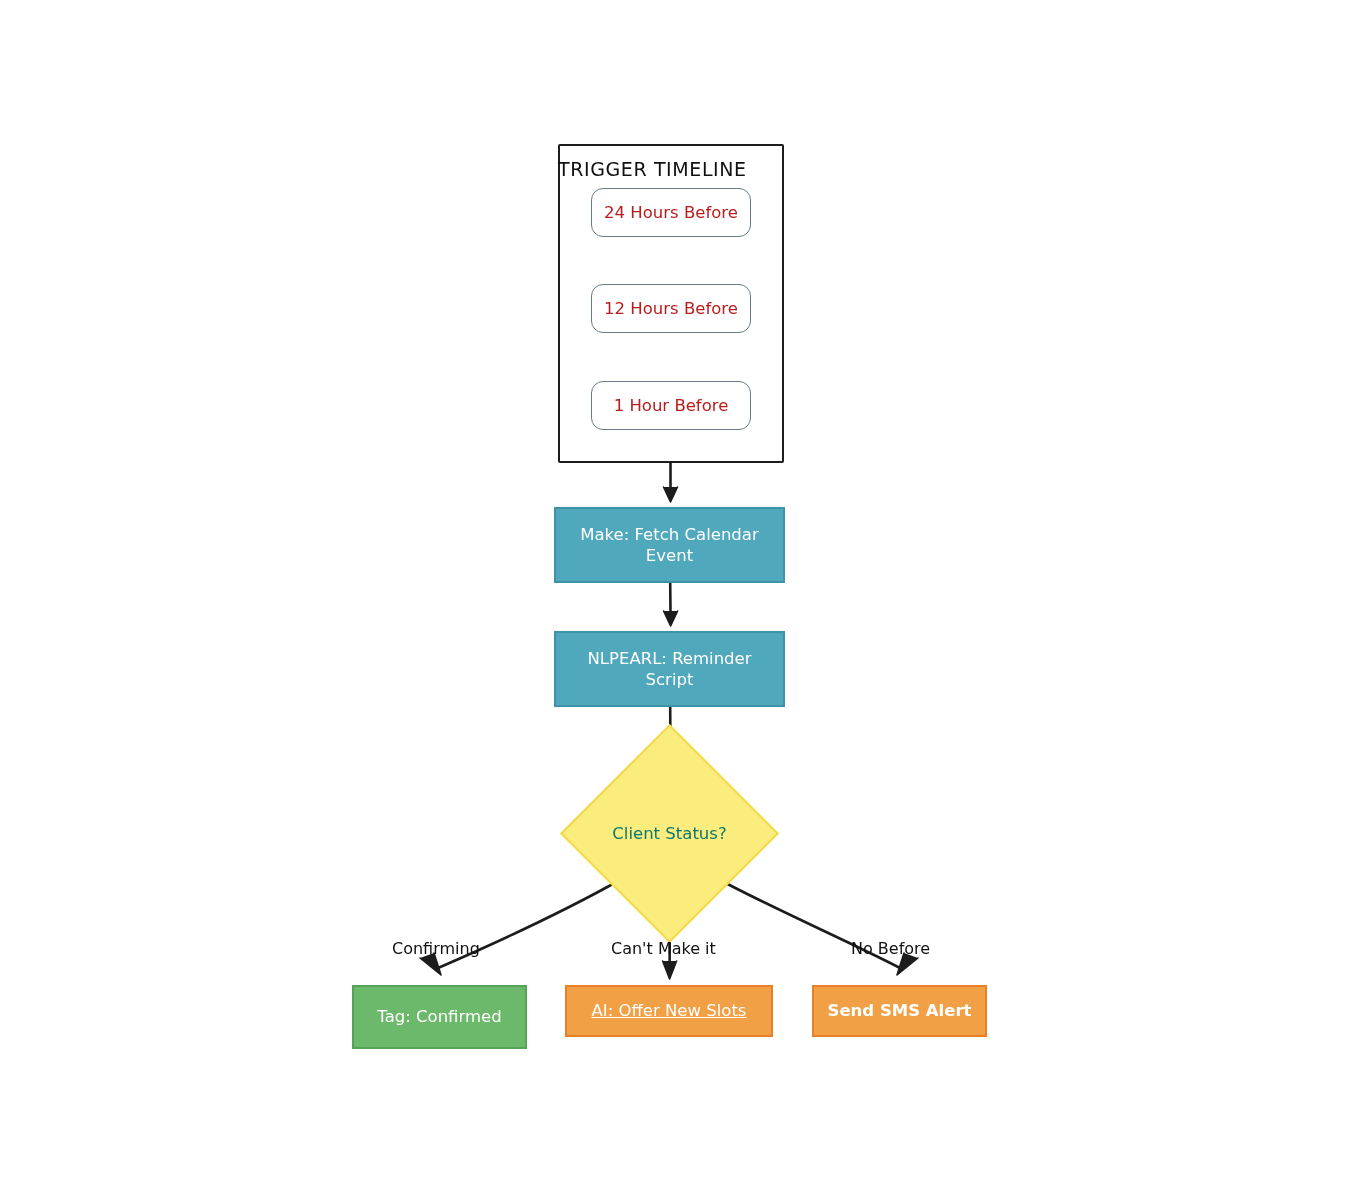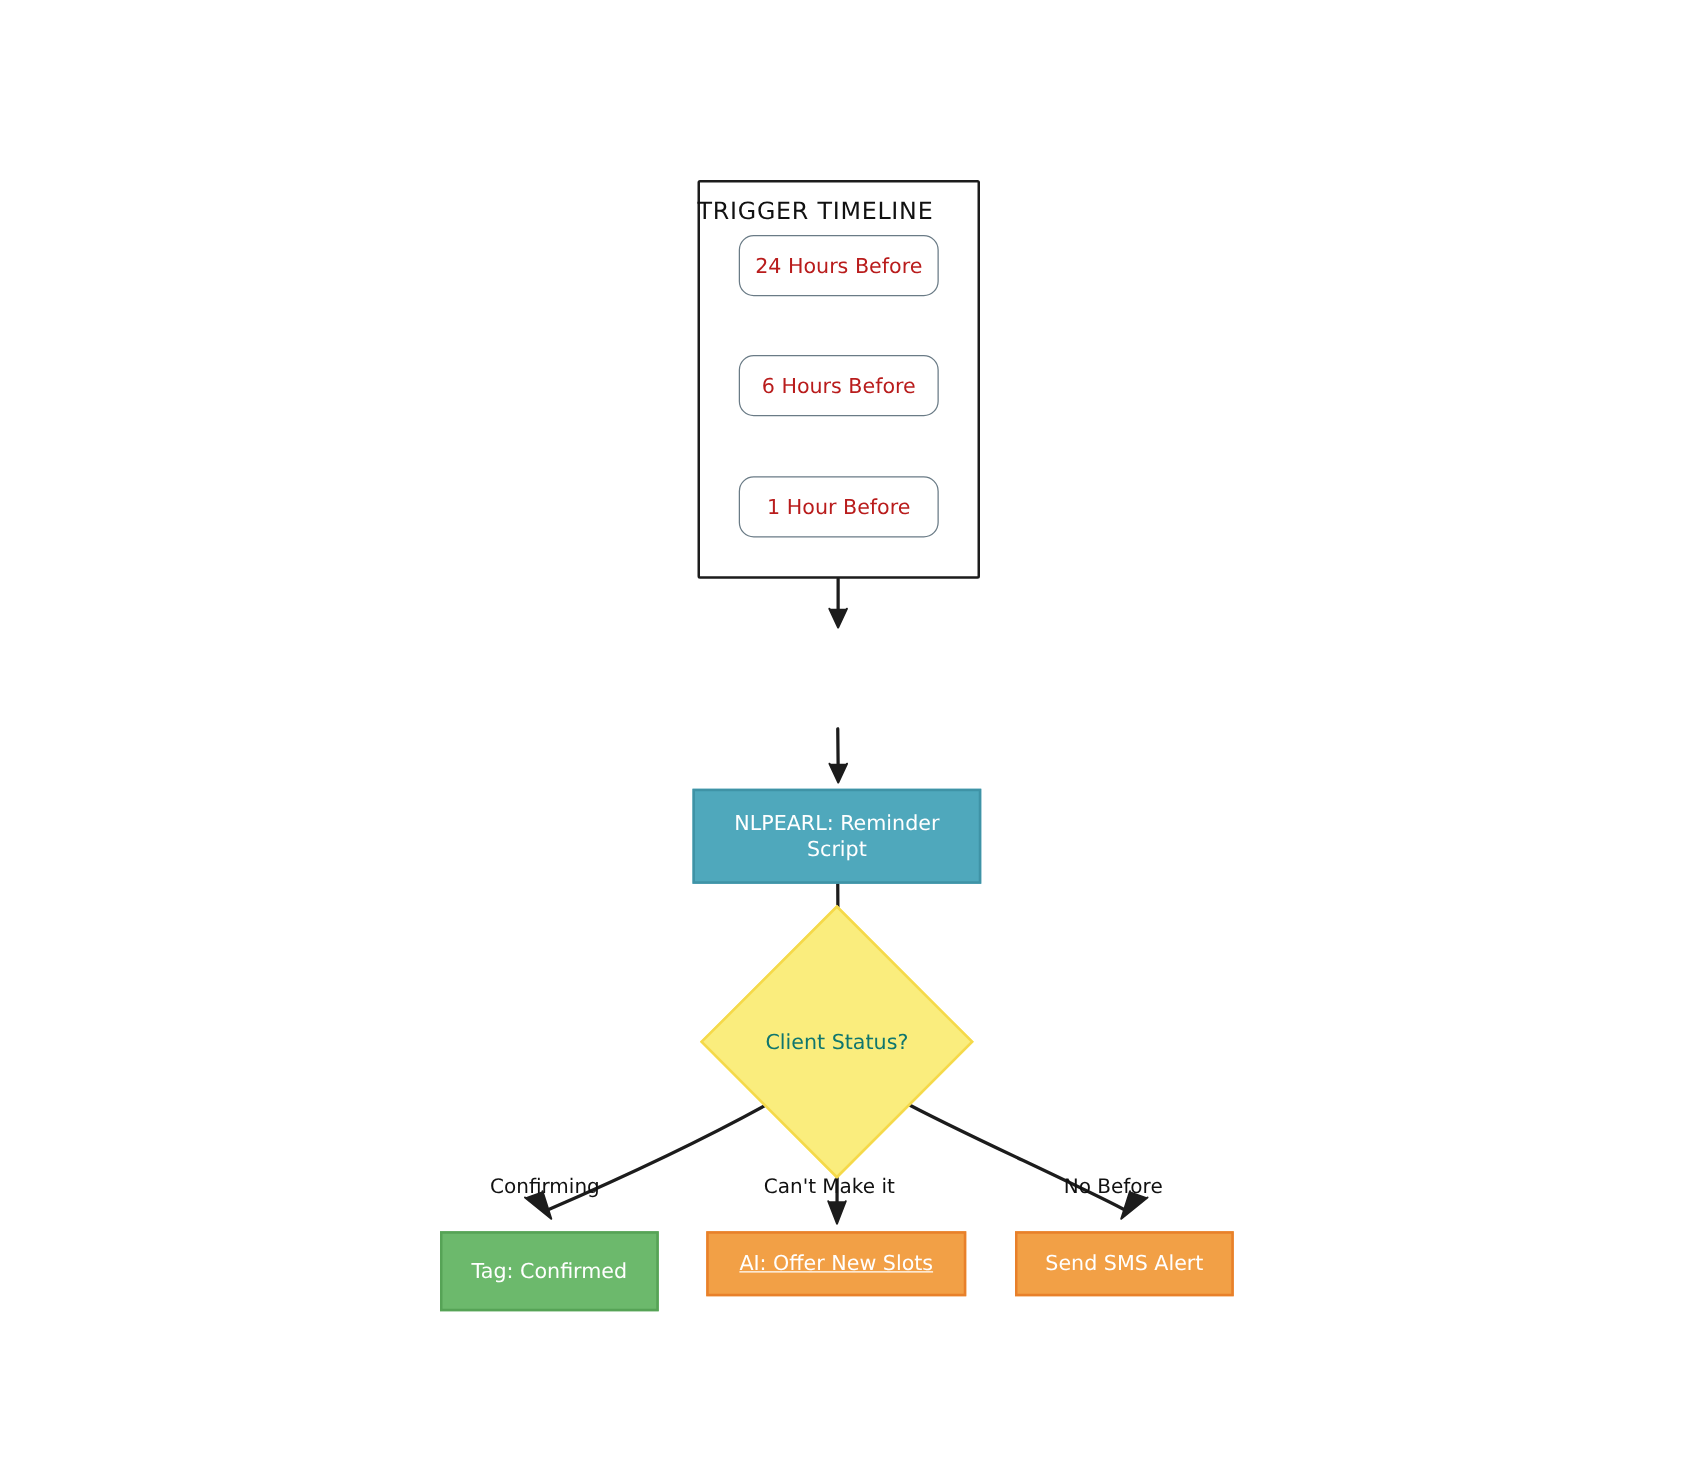--- a/index.html
+++ b/index.html
@@ -133,20 +133,21 @@
     border-color: #E8802A;
     text-decoration: underline;
   }
   #node-sms-alert {
     left: 812px;
     top: 985px;
     width: 175px;
     height: 52px;
     background: #F2A046;
     border-color: #E8802A;
+    font-weight: bold;
   }
 
   
   #node-decision {
     left: 592px;
     top: 756px;
     width: 155px;
     height: 155px;
     background: transparent;
     border: none;
@@ -209,23 +210,24 @@
 
       <path d="M720,880 C772,908 848,941 900,968"></path>
       <path d="M918,958 L897,975 L904,953" fill="#1c1c1c" stroke="#1c1c1c" stroke-width="1.6"></path>
     </g>
   </svg>
 
   <div id="timeline-group"></div>
   <div id="timeline-title">TRIGGER TIMELINE</div>
 
   <div class="sub-node" id="sub-24h">24 Hours Before</div>
-  <div class="sub-node" id="sub-12h">6 Hours Before</div>
+  <div class="sub-node" id="sub-12h">12 Hours Before</div>
   <div class="sub-node" id="sub-1h">1 Hour Before</div>
 
+  <div class="node process" id="node-make">Make: Fetch Calendar Event</div>
 
   <div class="node process" id="node-nlpearl">NLPEARL: Reminder Script</div>
 
   <div class="node" id="node-decision">
     <span class="diamond-shape"></span>
     <span class="diamond-label">Client Status?</span>
   </div>
 
   <div class="edge-label" id="label-confirming">Confirming</div>
   <div class="edge-label" id="label-cant-make">Can't Make it</div>

